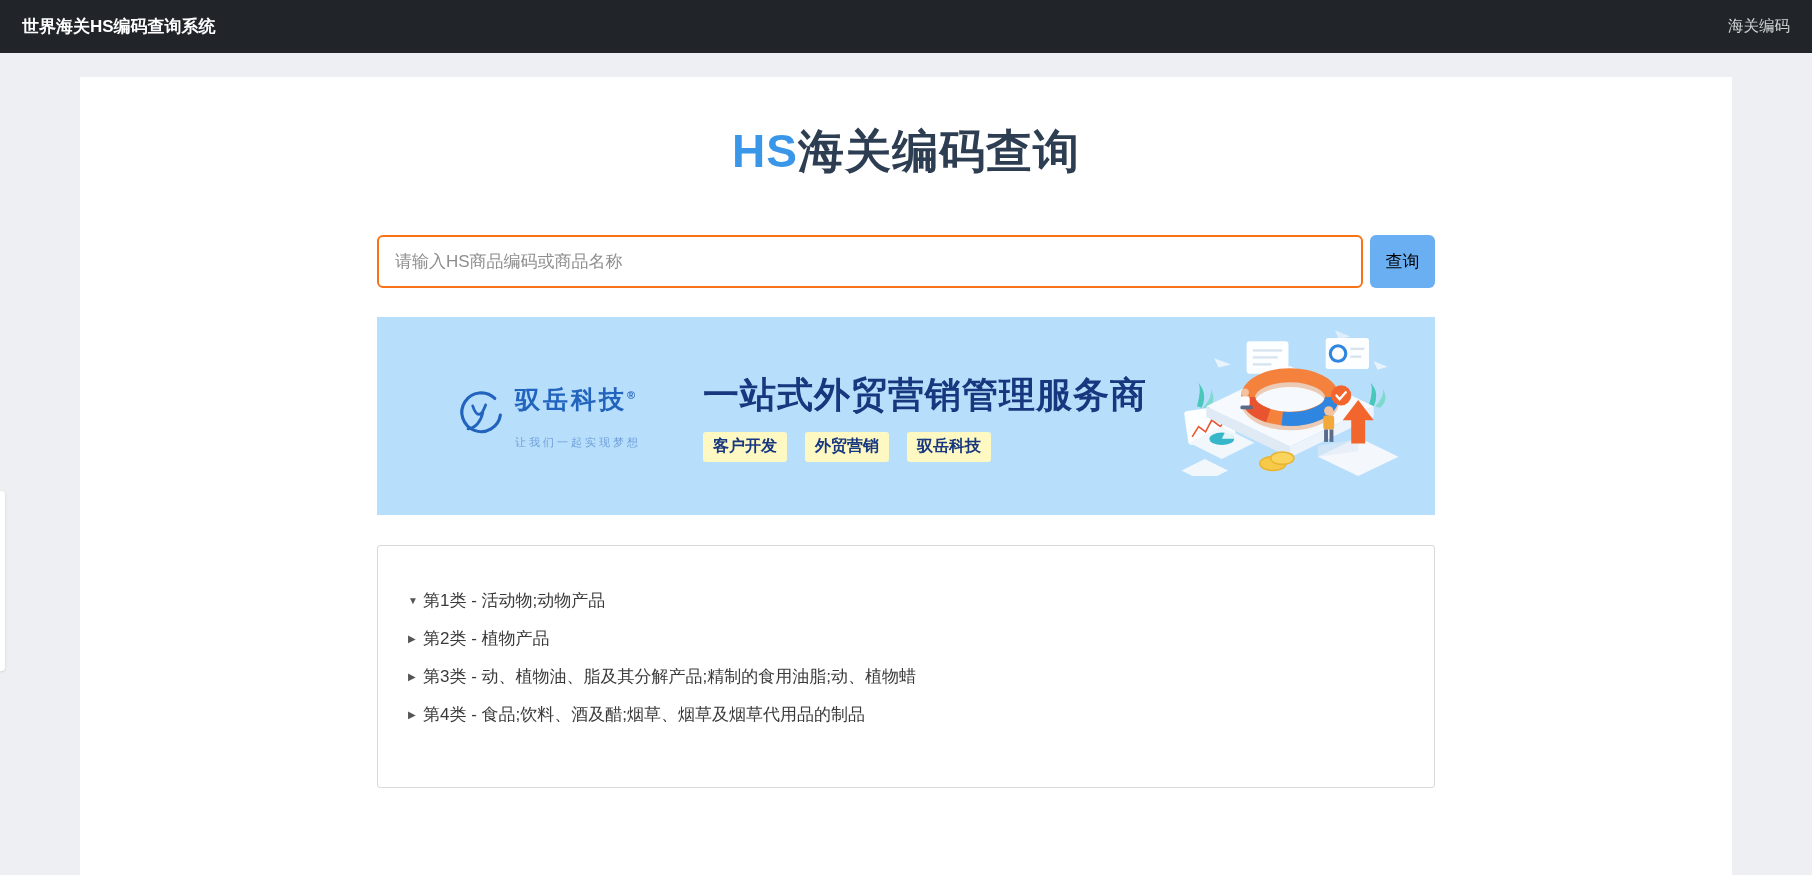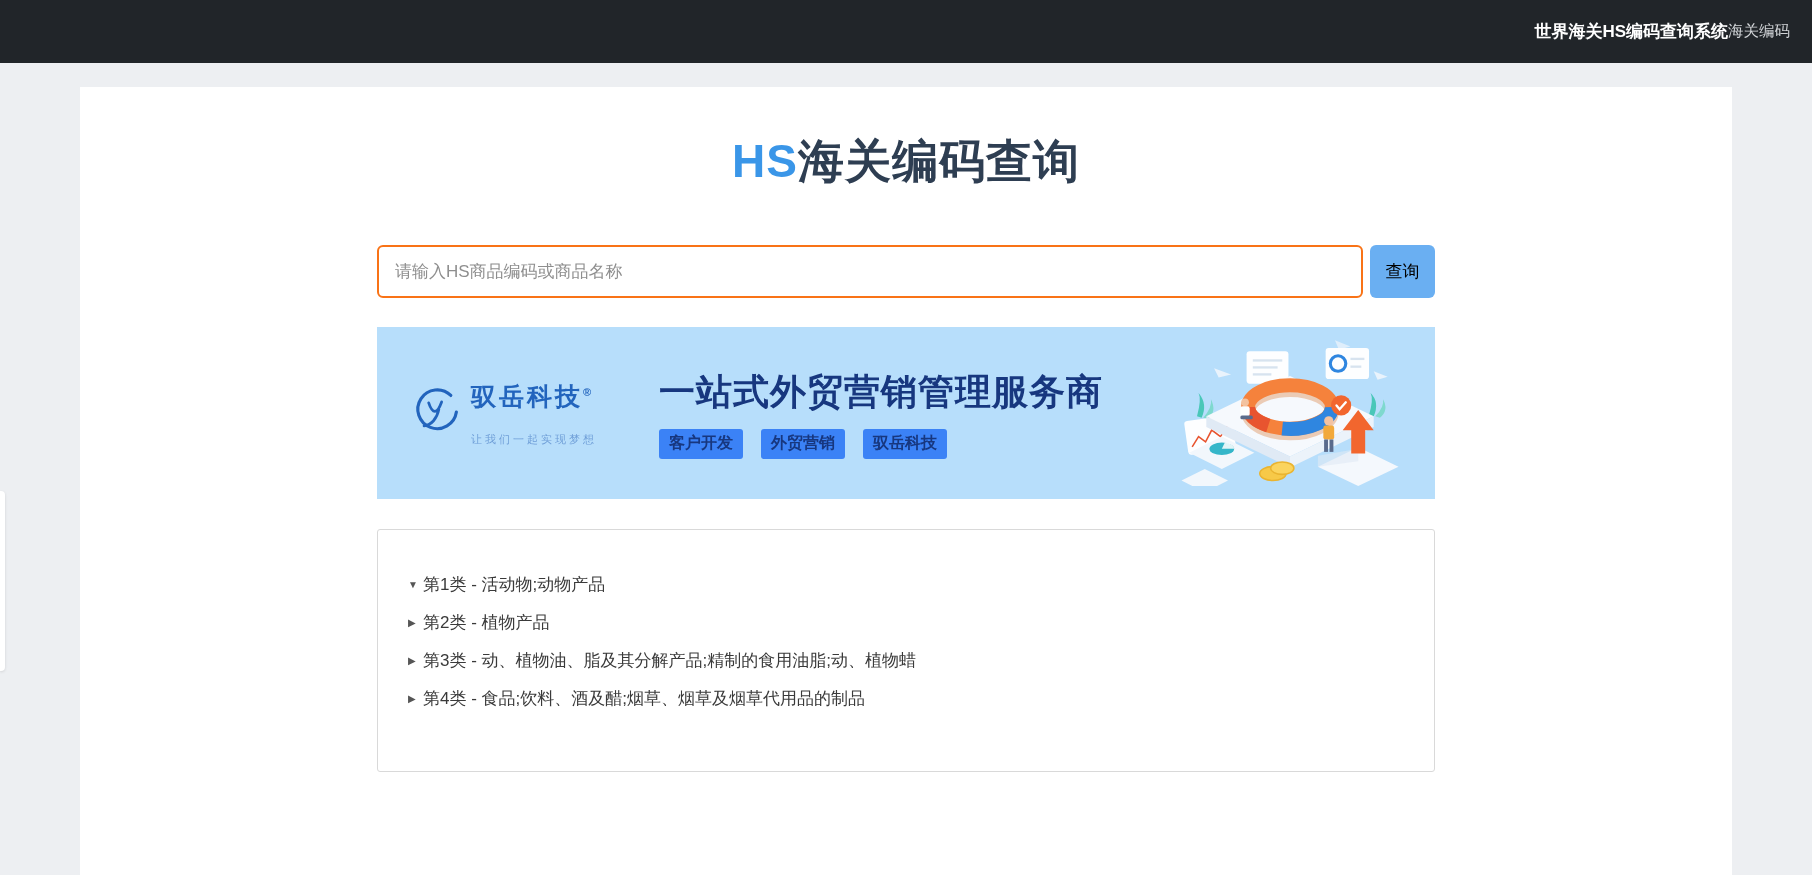--- a/index.html
+++ b/index.html
@@ -5,25 +5,25 @@
   * { box-sizing: border-box; margin: 0; padding: 0; }
   html, body { width: 1812px; height: 875px; overflow: hidden; }
   body {
     font-family: "Liberation Sans", "DejaVu Sans", sans-serif;
     background: #edeff2;
     position: relative;
   }
 
   
   .navbar {
-    height: 63px;
+    height: 53px;
     background: #212529;
     display: flex;
     align-items: center;
-    justify-content: flex-end;
+    justify-content: space-between;
     padding: 0 22px;
   }
   .navbar-brand {
     color: #ffffff;
     font-size: 17px;
     font-weight: bold;
     text-decoration: none;
     cursor: pointer;
   }
   .navbar-link {
@@ -79,25 +79,25 @@
     border-radius: 6px;
     color: #000000;
     font-size: 17px;
     cursor: pointer;
     font-family: inherit;
   }
 
   
   .banner {
     margin-top: 29px;
-    height: 172px;
+    height: 198px;
     background: #b7defb;
     display: flex;
     align-items: center;
-    padding-left: 36px;
+    padding-left: 80px;
     position: relative;
     overflow: hidden;
     cursor: pointer;
   }
   .logo-block { display: flex; align-items: center; }
   .logo-mark { width: 48px; height: 52px; position: relative; }
   .logo-texts { margin-left: 10px; }
   .logo-name {
     font-size: 25px;
     font-weight: bold;
@@ -117,21 +117,21 @@
     font-weight: 800;
     color: #17377f;
     letter-spacing: 1px;
   }
   .banner-tags { display: flex; margin-top: 12px; }
   .banner-tag {
     min-width: 71px;
     height: 30px;
     padding: 0 10px;
     margin-right: 18px;
-    background: #3b82f6;
+    background: #fef9c3;
     border-radius: 3px;
     display: flex;
     align-items: center;
     justify-content: center;
     font-size: 16px;
     font-weight: 600;
     color: #17377f;
   }
   .banner-illu {
     position: absolute;

